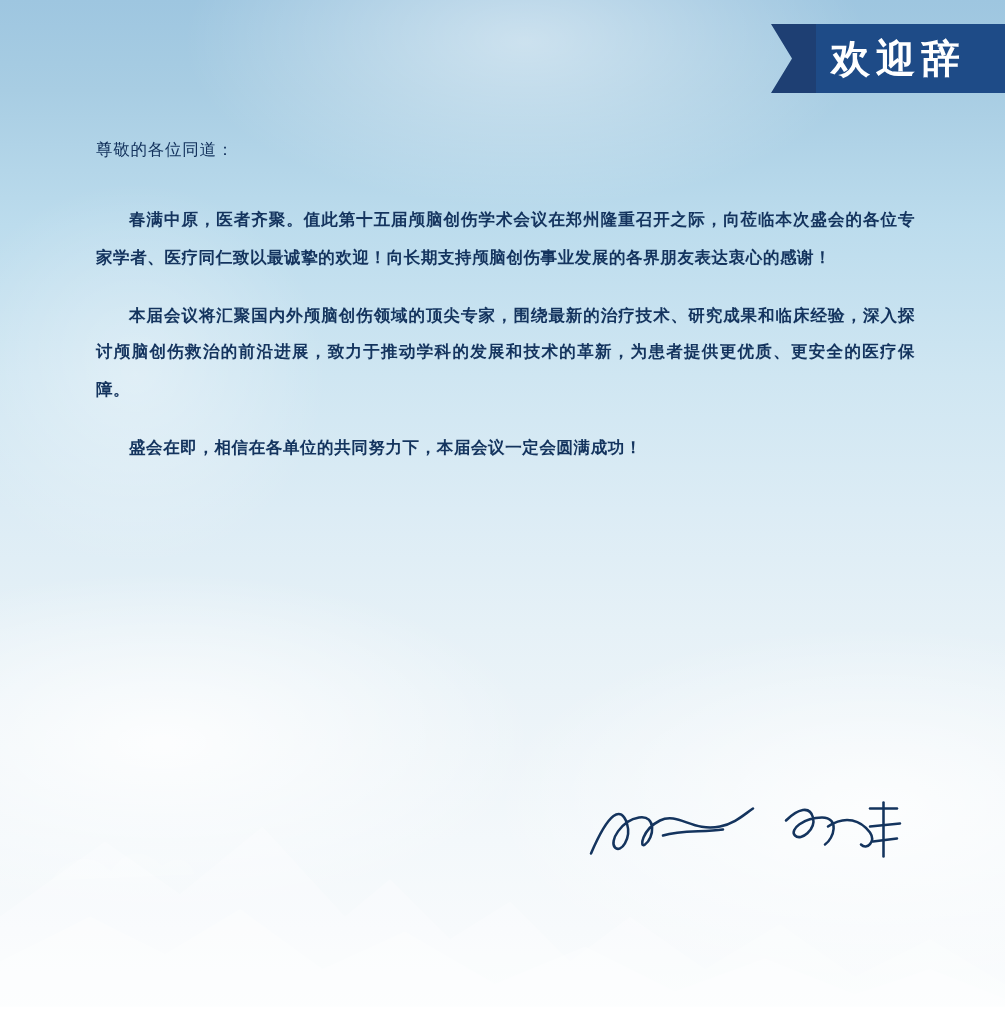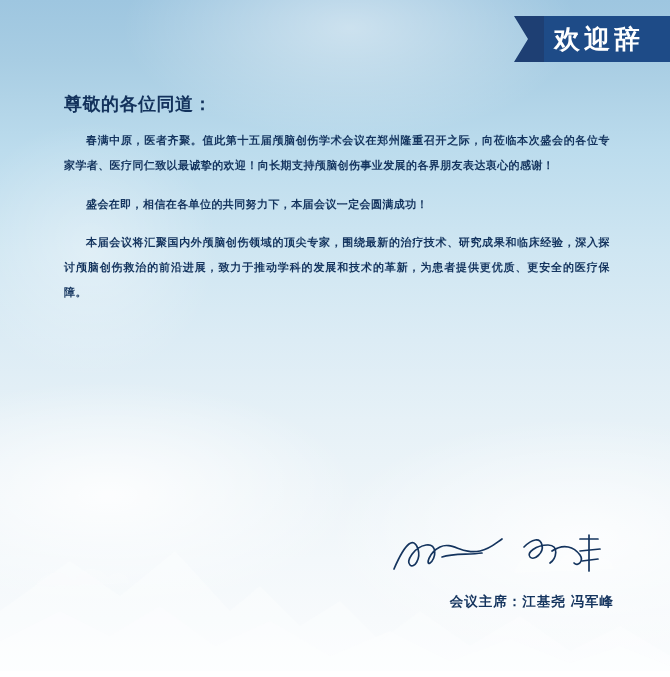--- a/index.html
+++ b/index.html
@@ -85,24 +85,24 @@
   }
 
   .content {
     position: absolute;
     left: 64px;
     top: 92px;
     width: 546px;
     color: #19355c;
   }
   .salutation {
-    font-size: 18px;
-    font-weight: bold;
+    font-size: 11px;
+    font-weight: normal;
     color: #13325c;
-    margin-bottom: 12px;
+    margin-bottom: 28px;
     letter-spacing: 0.5px;
   }
   .para {
     font-size: 11px;
     font-weight: bold;
     color: #14345e;
     line-height: 2.25;
     text-indent: 2em;
     margin: 0 0 14px 0;
     letter-spacing: 0.4px;
@@ -145,33 +145,32 @@
   </svg>
 
   <div class="ribbon">
     <div class="ribbon-tail"></div>
     <div class="ribbon-body">欢迎辞</div>
   </div>
 
   <div class="content">
     <div class="salutation">尊敬的各位同道：</div>
     <p class="para">春满中原，医者齐聚。值此第十五届颅脑创伤学术会议在郑州隆重召开之际，向莅临本次盛会的各位专家学者、医疗同仁致以最诚挚的欢迎！向长期支持颅脑创伤事业发展的各界朋友表达衷心的感谢！</p>
+    <p class="para">本届会议将汇聚国内外颅脑创伤领域的顶尖专家，围绕最新的治疗技术、研究成果和临床经验，深入探讨颅脑创伤救治的前沿进展，致力于推动学科的发展和技术的革新，为患者提供更优质、更安全的医疗保障。</p>
     <p class="para">盛会在即，相信在各单位的共同努力下，本届会议一定会圆满成功！</p>
-    <p class="para">本届会议将汇聚国内外颅脑创伤领域的顶尖专家，围绕最新的治疗技术、研究成果和临床经验，深入探讨颅脑创伤救治的前沿进展，致力于推动学科的发展和技术的革新，为患者提供更优质、更安全的医疗保障。</p>
   </div>
 
   <div class="signature-block">
     <svg class="signature-svg" width="230" height="60" viewBox="0 0 230 60">
       <g fill="none" stroke="#14345e" stroke-width="1.7" stroke-linecap="round">
         <path d="M10 44 C22 16, 30 12, 34 24 C37 34, 30 44, 26 40 C22 36, 30 22, 42 20 C54 18, 52 34, 46 38 C42 41, 44 28, 56 22 C68 16, 78 30, 96 26 C106 24, 112 18, 118 14"></path>
         <path d="M58 32 C70 28, 84 30, 98 28"></path>
         <path d="M140 22 C148 14, 156 12, 158 20 C160 28, 150 36, 146 32 C142 28, 152 20, 164 20 C176 20, 172 34, 166 38"></path>
         <path d="M168 26 C180 18, 190 22, 196 30 C200 36, 194 42, 190 38"></path>
         <path d="M196 14 L214 14"></path>
         <path d="M205 10 L205 46"></path>
         <path d="M196 26 L216 24"></path>
         <path d="M198 36 L214 34"></path>
       </g>
     </svg>
-    <div class="sign-line">会议主席：江基尧 冯军峰</div>
   </div>
 
 </div>
 
 </body></html>

